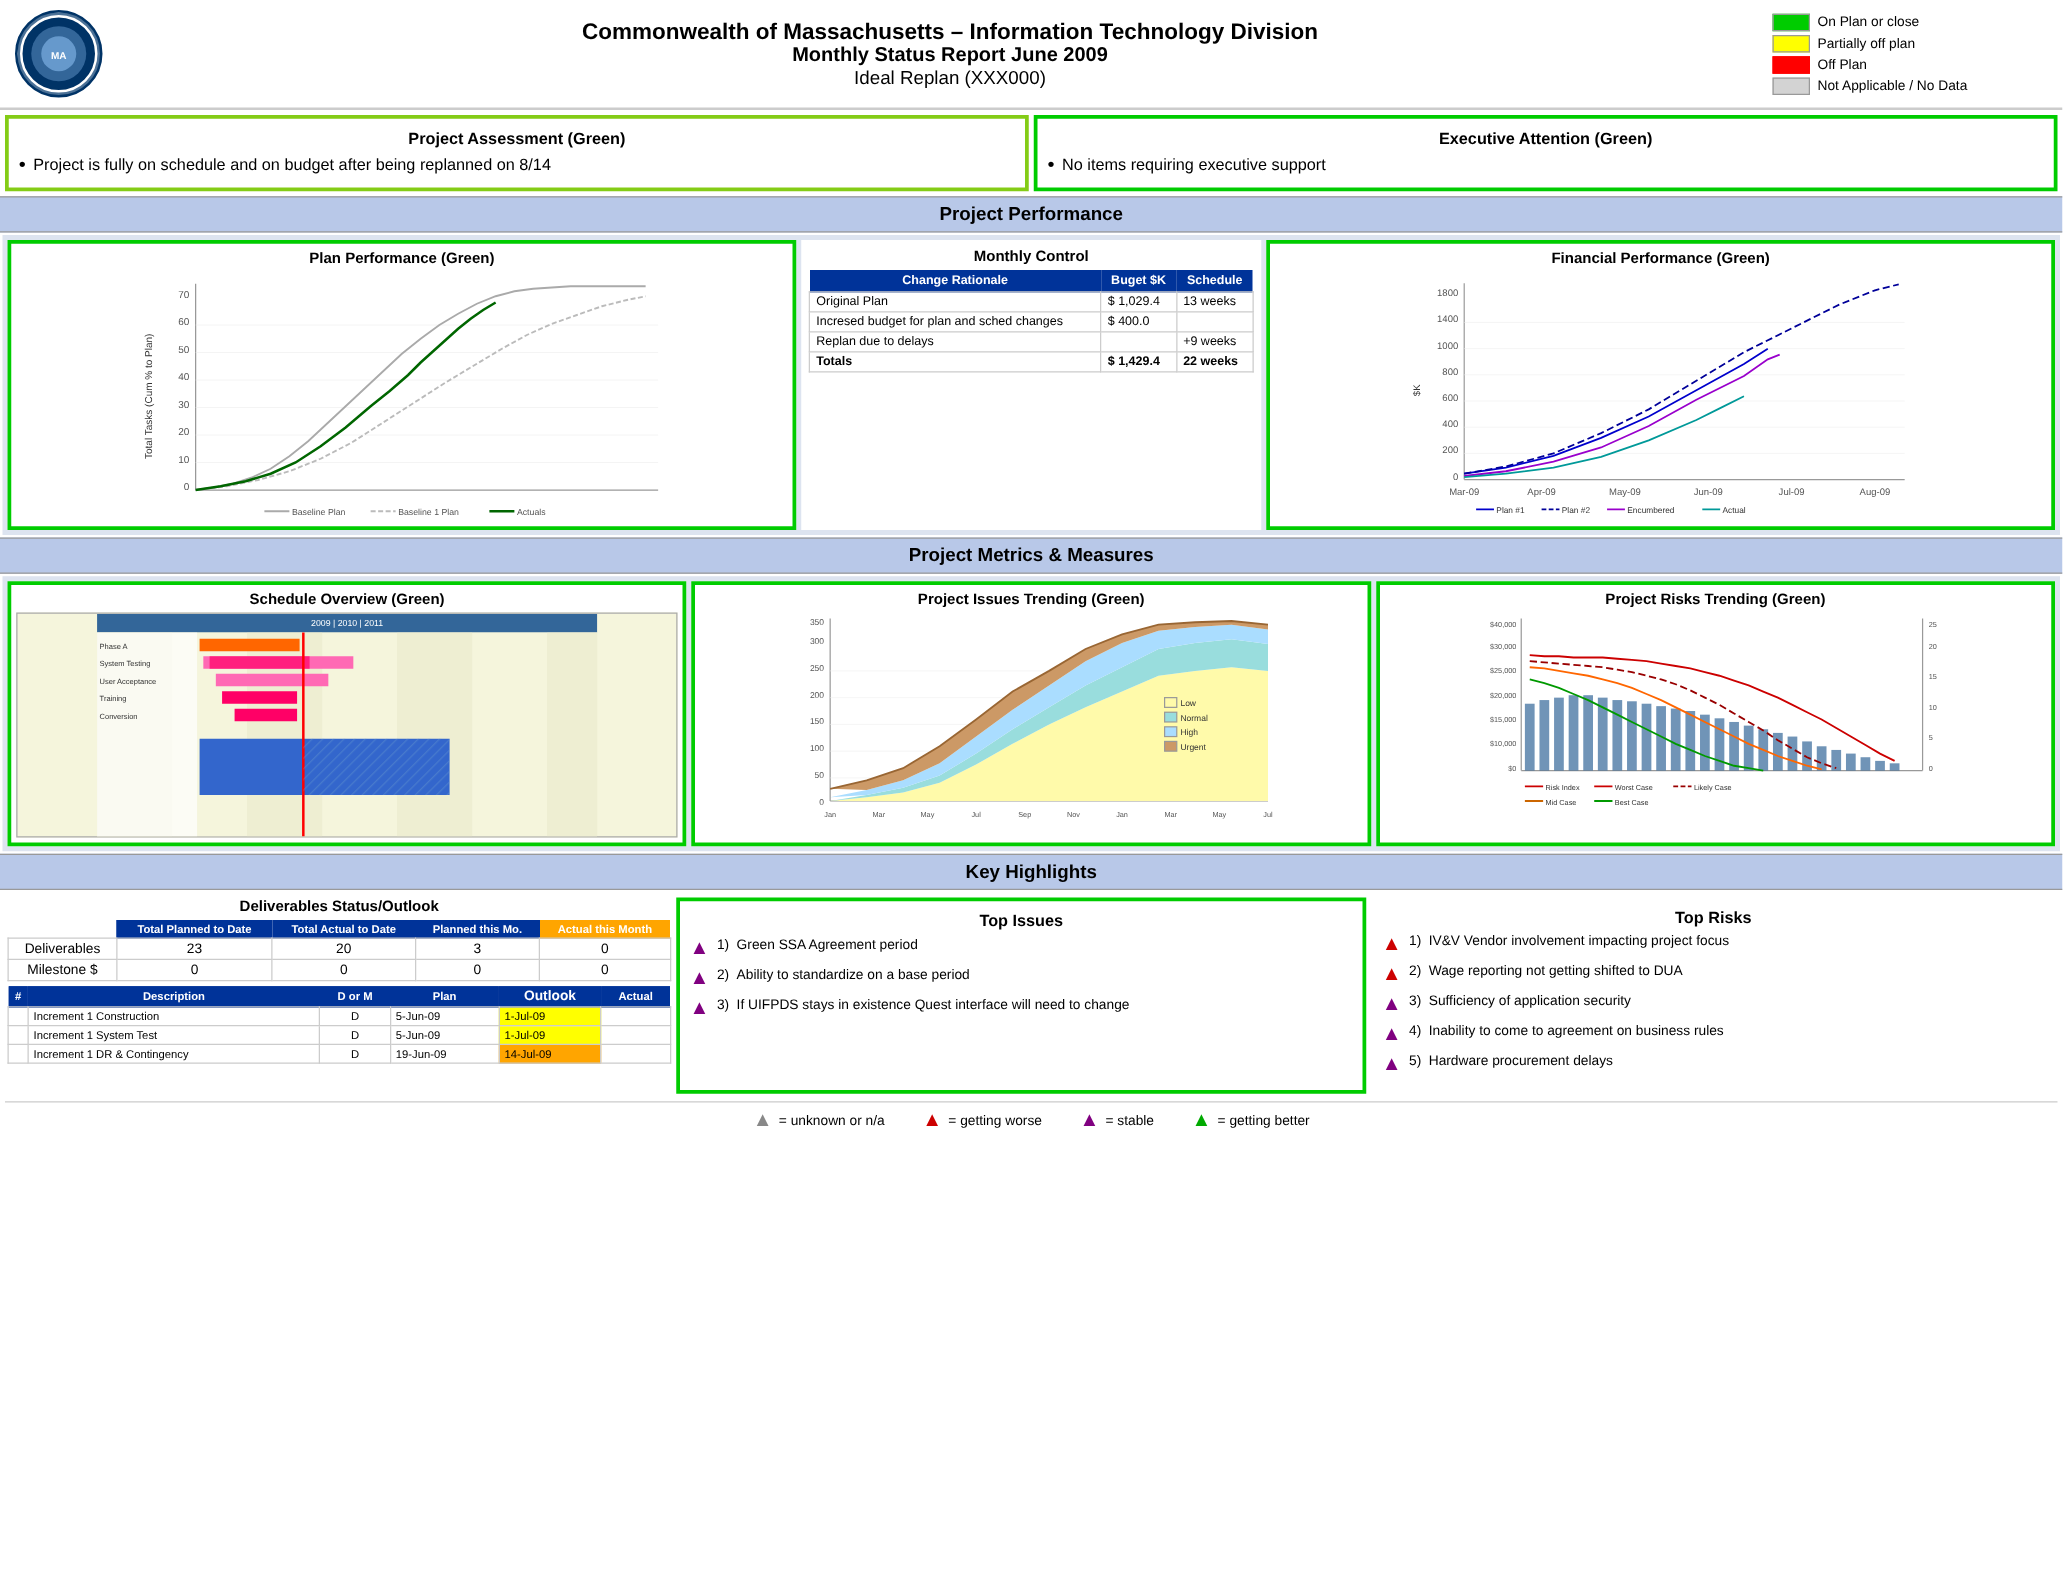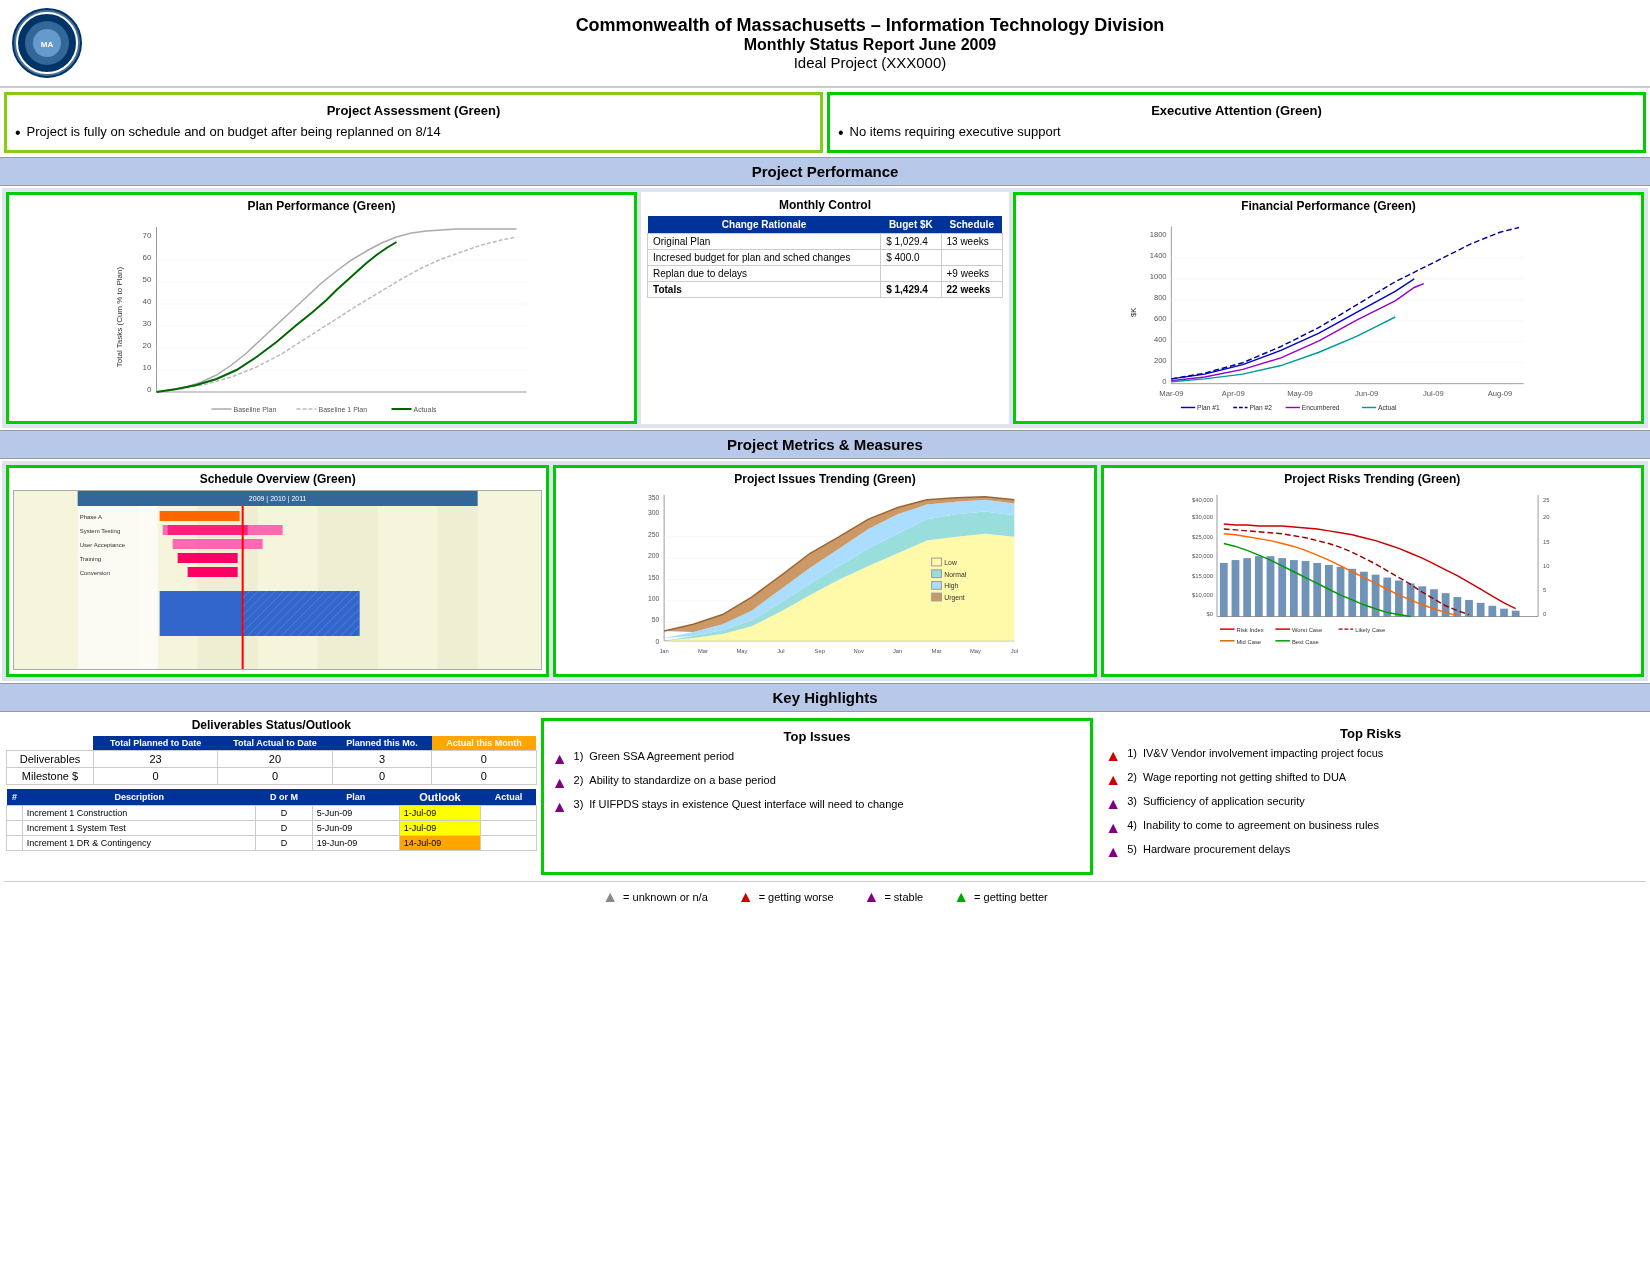--- a/index.html
+++ b/index.html
@@ -54,21 +54,39 @@
     <svg width="65" height="65" viewBox="0 0 65 65">
       <circle cx="32" cy="32" r="30" fill="#003366" stroke="#fff" stroke-width="2"></circle>
       <circle cx="32" cy="32" r="22" fill="#336699"></circle>
       <circle cx="32" cy="32" r="14" fill="#6699cc"></circle>
       <text x="32" y="36" text-anchor="middle" fill="white" font-size="8" font-weight="bold">MA</text>
     </svg>
   </div>
   <div class="header-title">
     <h2>Commonwealth of Massachusetts – Information Technology Division</h2>
     <p style="font-size:16px; font-weight:bold;">Monthly Status Report June 2009</p>
-    <p style="font-size:15px;">Ideal Project (XXX000)</p>
+    <p style="font-size:15px;">Ideal Replan (XXX000)</p>
+  </div>
+  <div class="header-legend">
+    <div class="legend-item">
+      <div class="legend-box legend-green"></div>
+      <span>On Plan or close</span>
+    </div>
+    <div class="legend-item">
+      <div class="legend-box legend-yellow"></div>
+      <span>Partially off plan</span>
+    </div>
+    <div class="legend-item">
+      <div class="legend-box legend-red"></div>
+      <span>Off Plan</span>
+    </div>
+    <div class="legend-item">
+      <div class="legend-box legend-gray"></div>
+      <span>Not Applicable / No Data</span>
+    </div>
   </div>
 </div>
 
 <div style="display:flex; margin:4px; gap:4px;">
   <div style="flex:1; border:3px solid #84cc16; padding:8px; background:#fff;">
     <div class="panel-title">Project Assessment (Green)</div>
     <div class="bullet-item">
       <span style="font-size:13px;">Project is fully on schedule and on budget after being replanned on 8/14</span>
     </div>
   </div>

